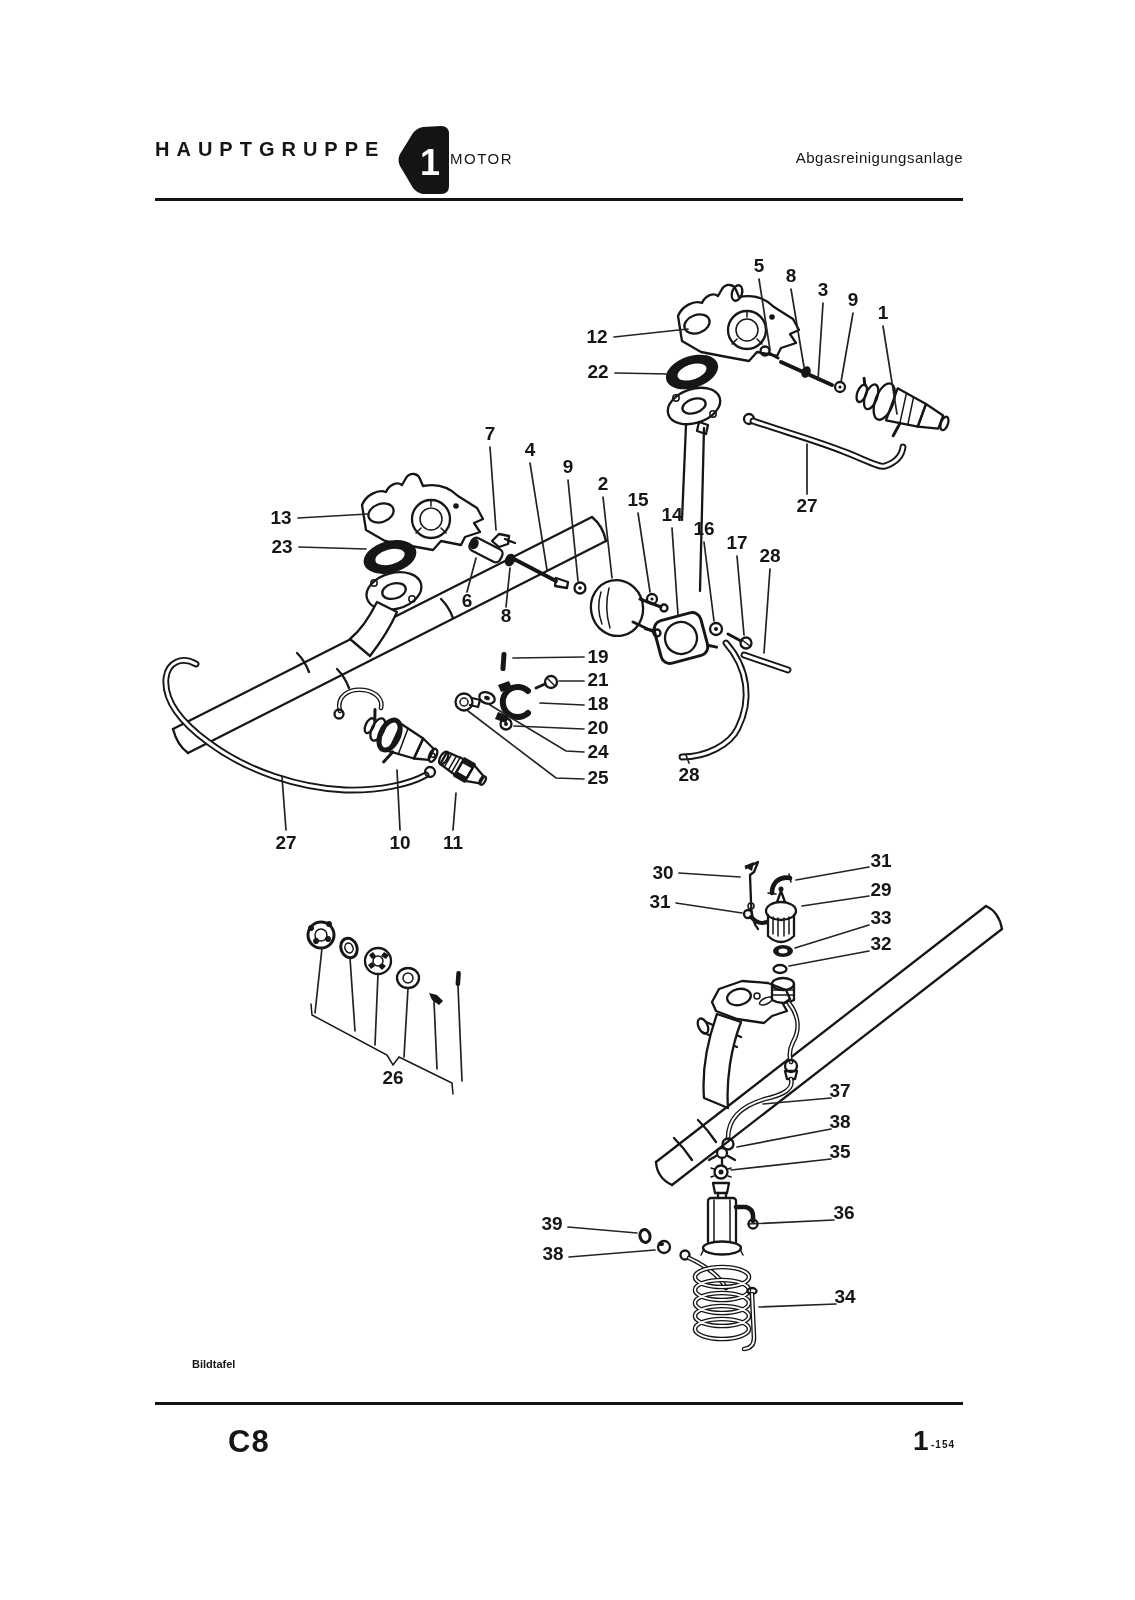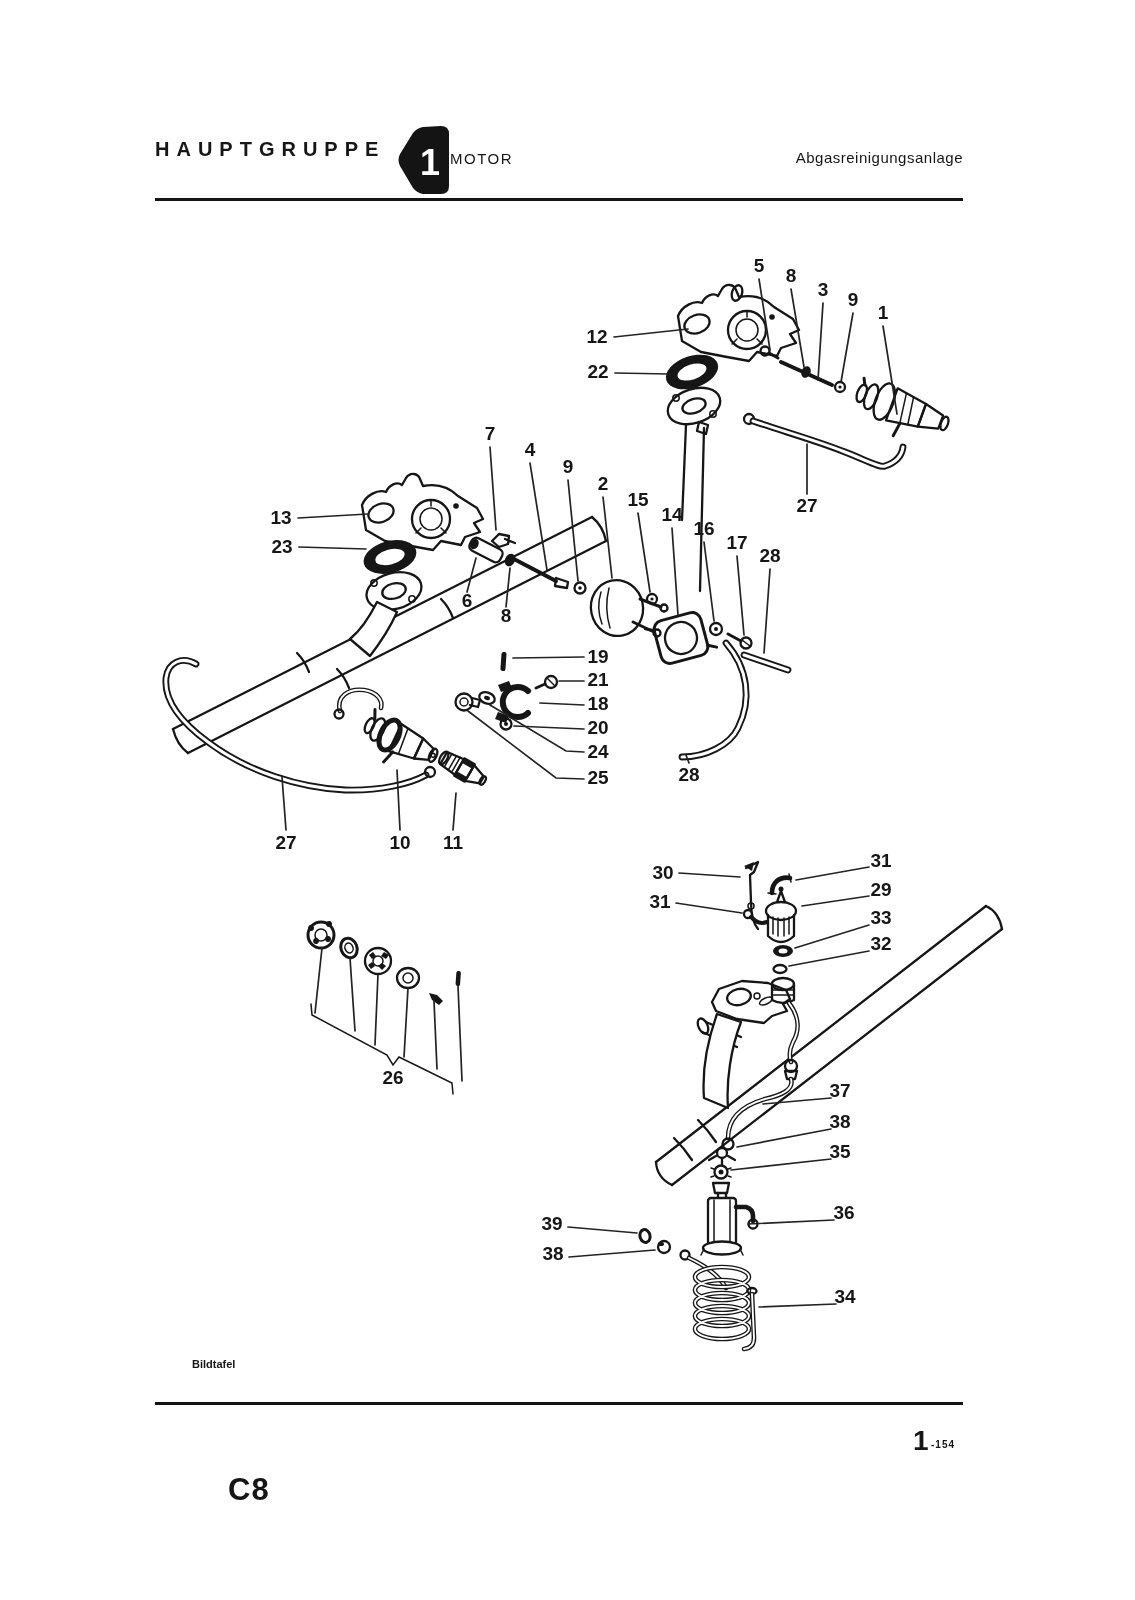--- a/index.html
+++ b/index.html
@@ -6,21 +6,21 @@
   .page{position:relative;width:1135px;height:1600px;background:#ffffff;overflow:hidden;
         font-family:"Liberation Sans",sans-serif;color:#161616;}
   .abs{position:absolute;}
   
   .hg{left:155px;top:138px;font-size:20px;font-weight:700;letter-spacing:7px;}
   .motor{left:450px;top:150px;font-size:15px;font-weight:400;letter-spacing:1.5px;}
   .topic{top:149px;right:172px;font-size:15px;font-weight:400;letter-spacing:.5px;}
   .rule{left:155px;width:808px;height:3px;background:#141414;}
   .rule.top{top:198px;} .rule.bot{top:1402px;}
   .bildtafel{left:155px;top:1358px;font-size:11px;font-weight:700;margin-left:37px;}
-  .plate{left:228px;top:1424px;font-size:31px;font-weight:700;letter-spacing:1px;margin-top:48px;}
+  .plate{left:228px;top:1424px;font-size:31px;font-weight:700;letter-spacing:1px;}
   .pgmaj{left:913px;top:1425px;font-size:28px;font-weight:700;}
   .pgmin{left:931px;top:1439px;font-size:10px;font-weight:700;letter-spacing:1px;}
   
   svg text.co{font-family:"Liberation Sans",sans-serif;font-size:19px;font-weight:700;
               fill:#161616;text-anchor:middle;}
   .ld{stroke:#232323;stroke-width:1.7;fill:none;stroke-linecap:round;}
   .s{stroke:#161616;stroke-width:2.3;fill:none;stroke-linecap:round;stroke-linejoin:round;}
   .sf{stroke:#161616;stroke-width:2.3;fill:#ffffff;stroke-linejoin:round;}
   .s2{stroke:#161616;stroke-width:1.5;fill:none;stroke-linecap:round;}
   .s3{stroke:#161616;stroke-width:3;fill:none;stroke-linecap:round;}

